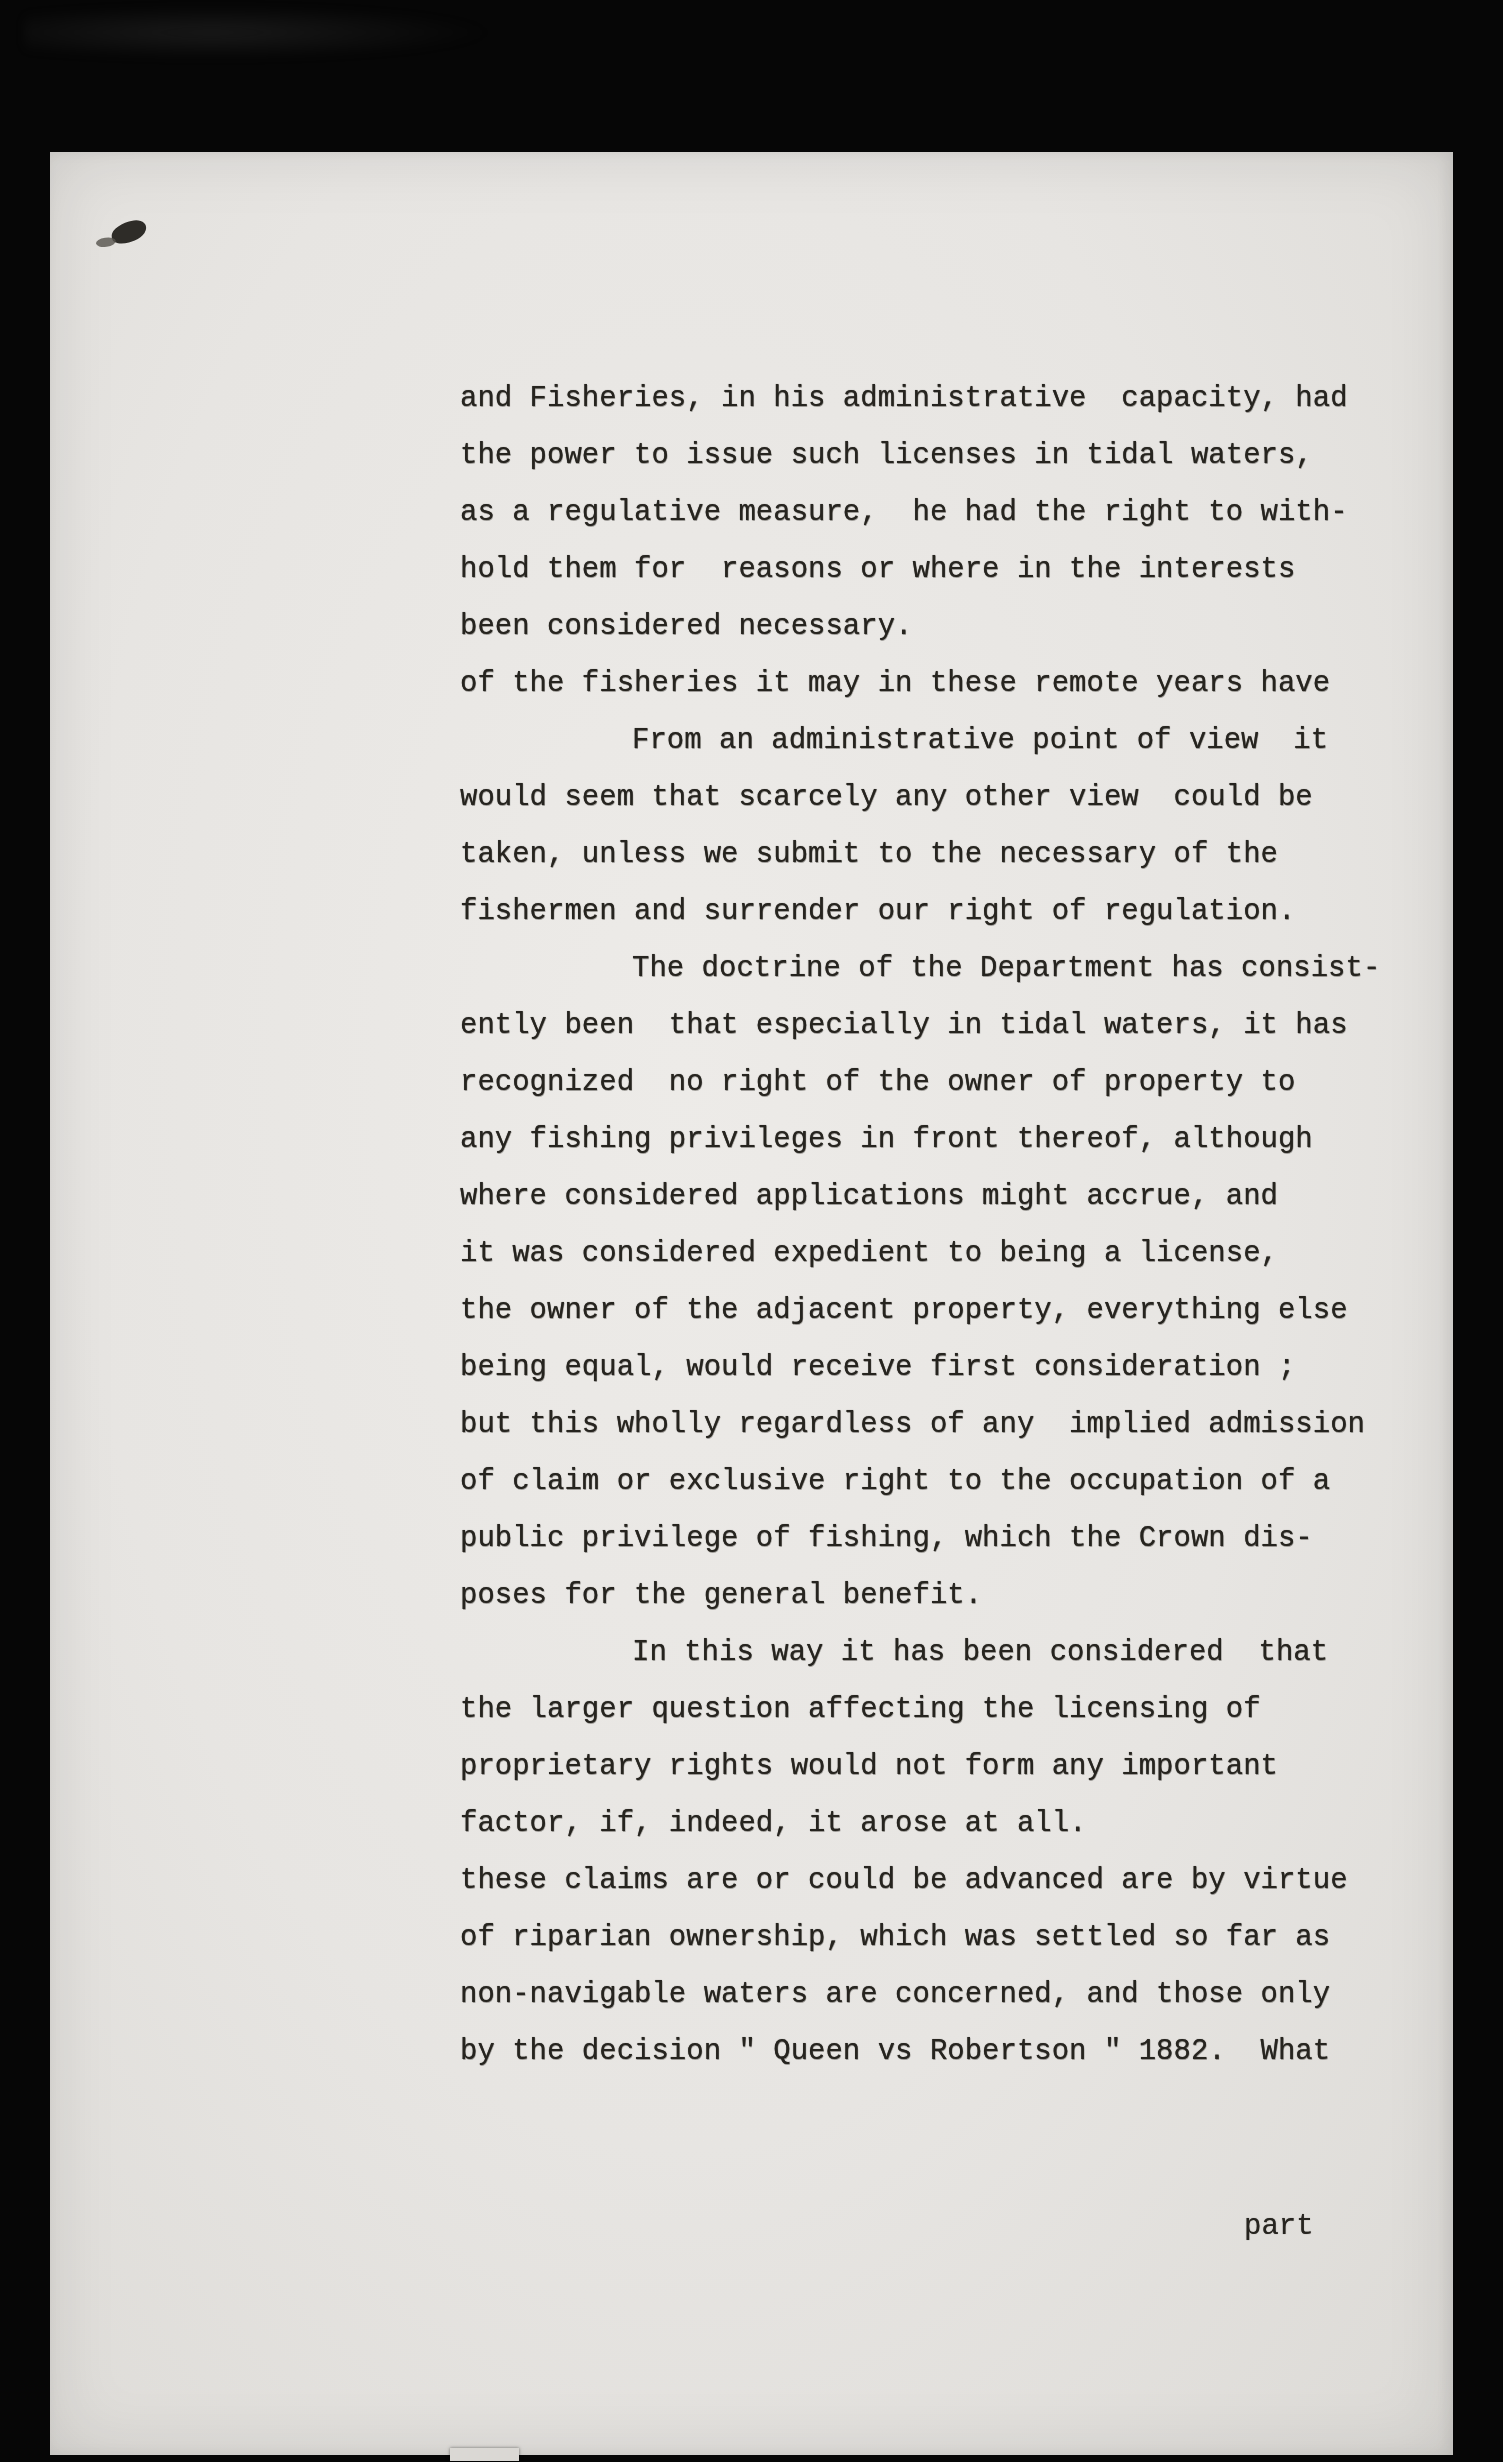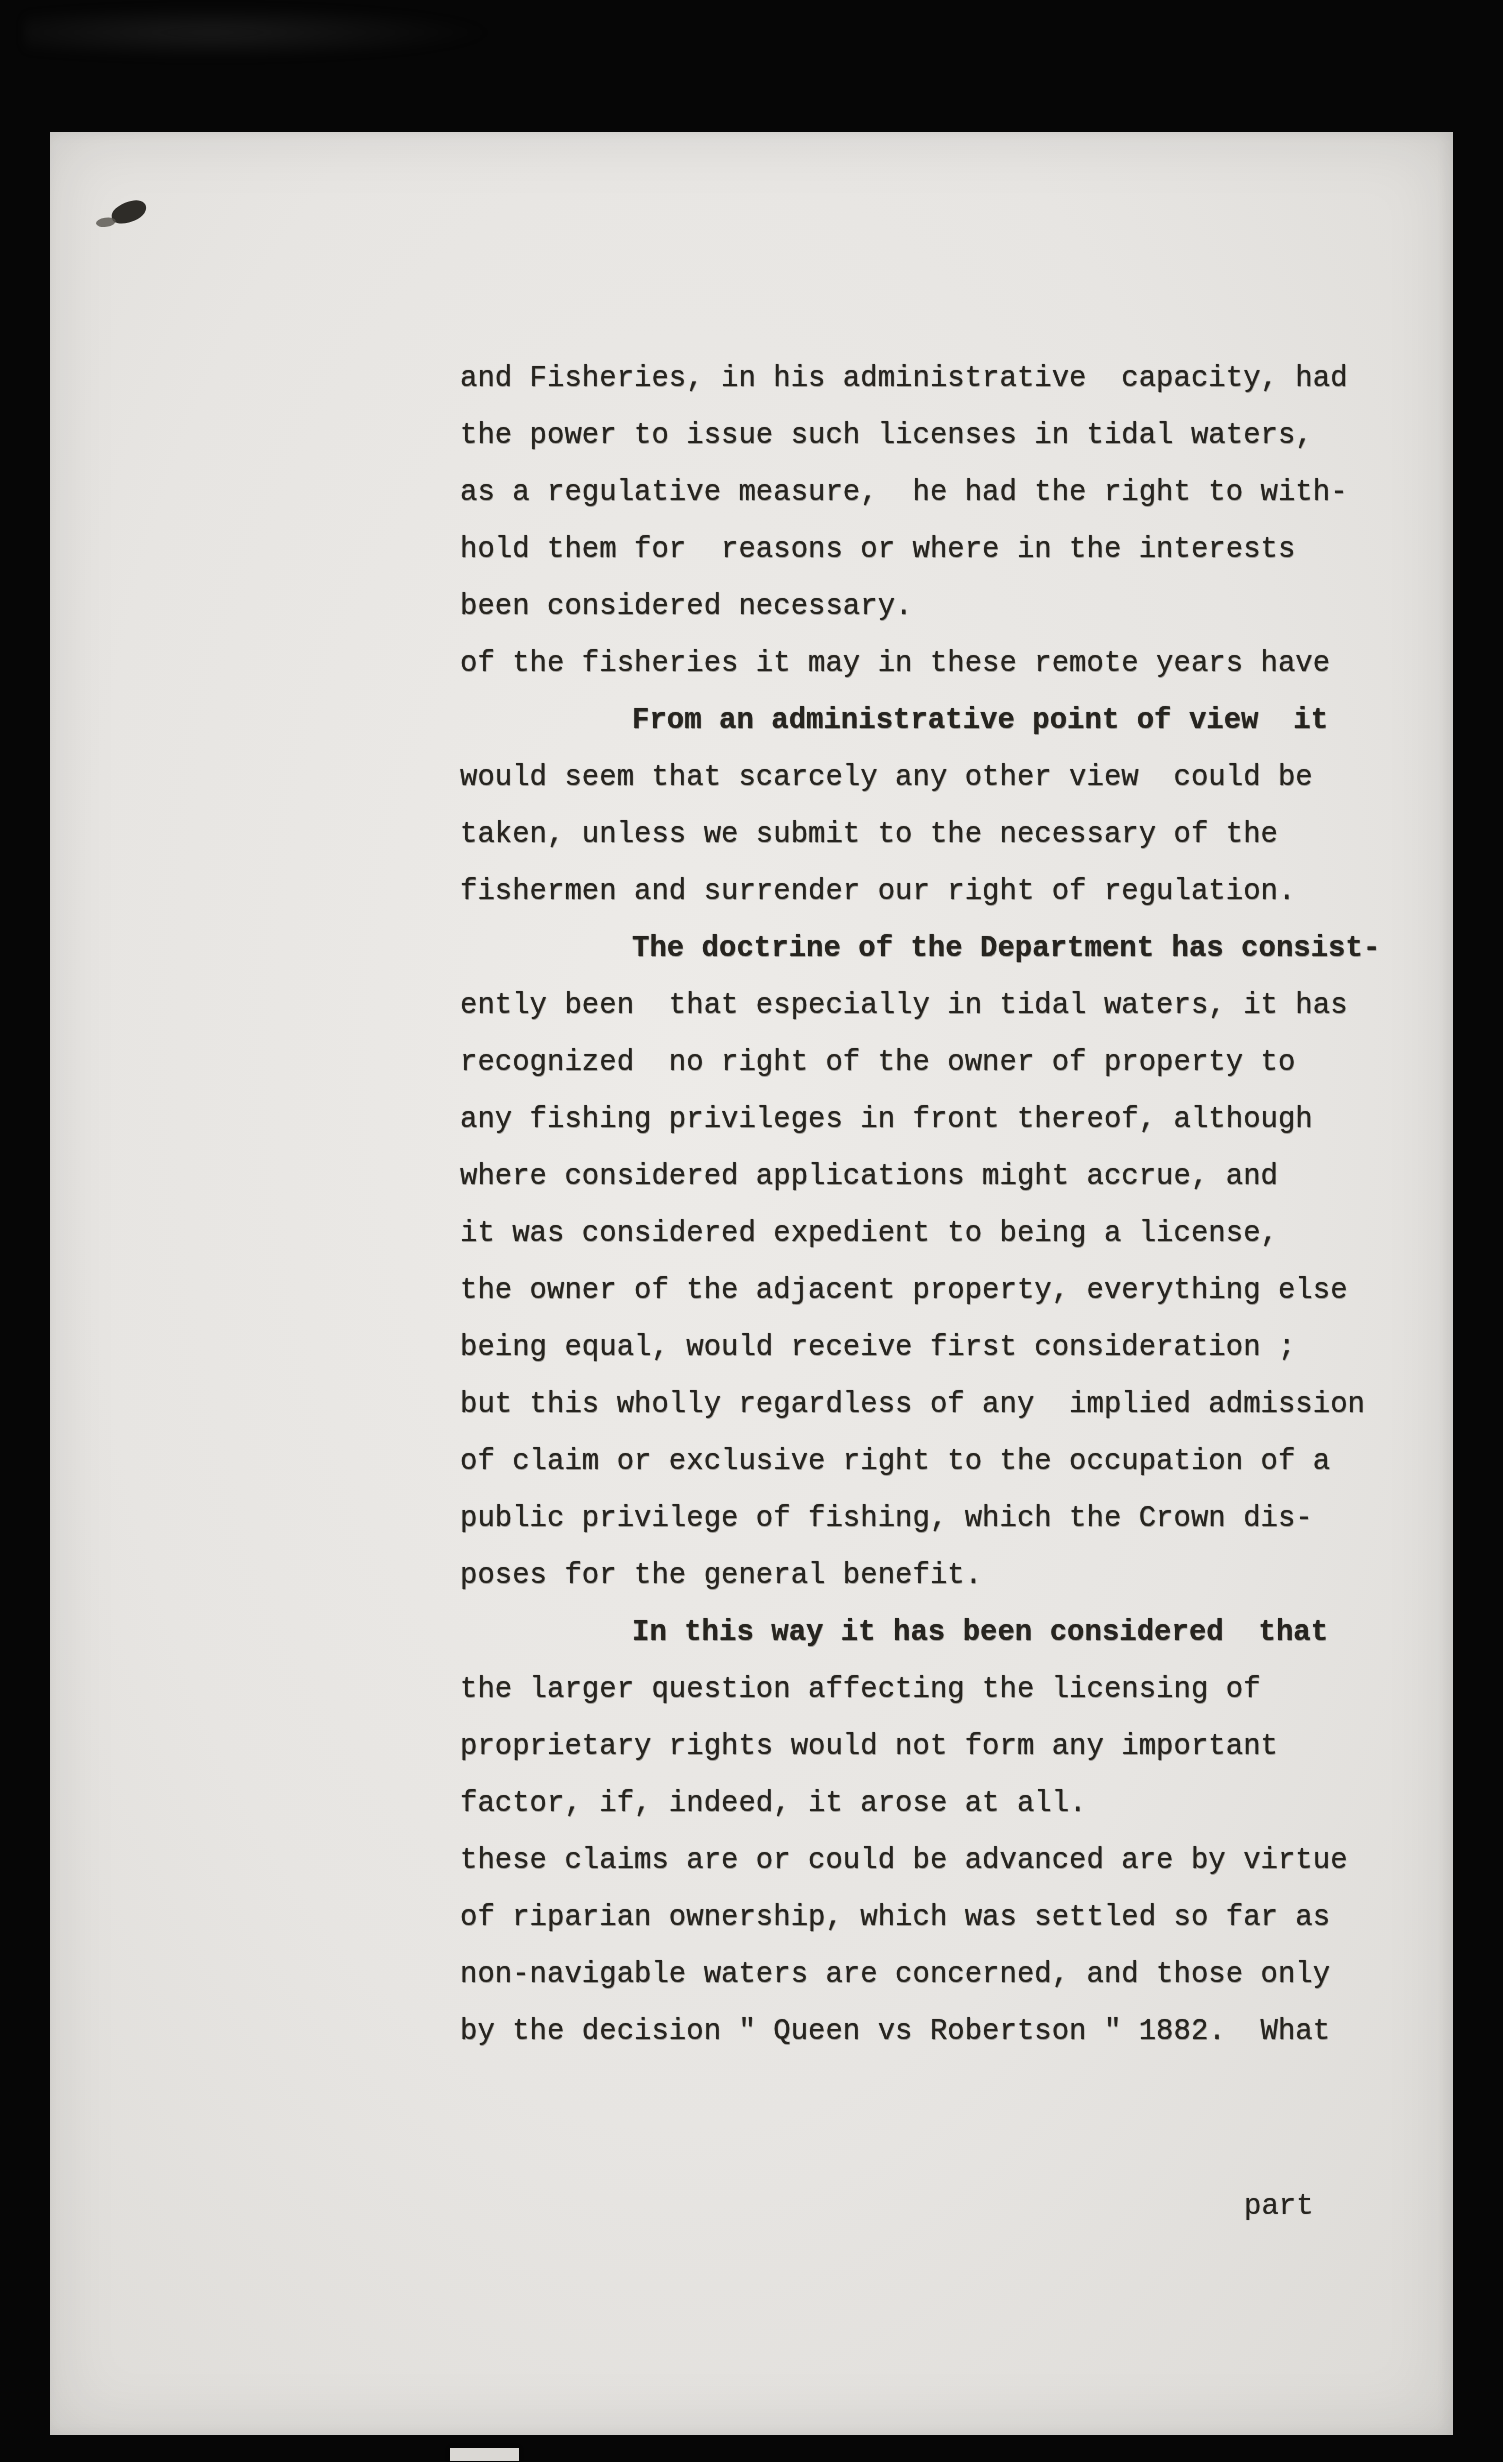--- a/index.html
+++ b/index.html
@@ -12,21 +12,21 @@
   }
   .scan { position:absolute; inset:0; }
 
   .top-smudge {
     position:absolute; left:23.5px; top:4.7px; width:470px; height:55px;
     background:radial-gradient(ellipse at 40% 50%, rgba(90,90,90,0.22), transparent 70%);
     filter:blur(4.7px);
   }
 
   .paper {
-    position:absolute; left:50px; top:132px; width:1403px; height:2303px;
+    position:absolute; left:50px; top:152px; width:1403px; height:2303px;
     background:radial-gradient(ellipse at 45% 40%, #edebe8 0%, #e7e5e2 55%, #dcdad6 100%);
     box-shadow: inset 0 0 70px rgba(0,0,0,0.10), inset -4.7px 0 14px rgba(0,0,0,0.07);
   }
 
   .ink-smudge {
     position:absolute; left:61px; top:70px; width:36px; height:20.4px;
     background:#2e2c28;
     border-radius:62% 38% 55% 45% / 55% 45% 60% 40%;
     transform:rotate(-16deg);
   }
@@ -36,21 +36,21 @@
     transform:rotate(8deg); opacity:0.8;
   }
 
   .text-block {
     position:absolute; left:410px; top:218px; width:987px;
     color:#26241f;
     font-size:29px; line-height:57px;
     text-shadow:0 0 0.8px rgba(38,34,28,0.75), 0.5px 0.5px 0.6px rgba(38,34,28,0.35);
   }
   .line { white-space:pre; }
-  .line.indent { padding-left:172px;font-weight:bold; }
+  .line.indent { padding-left:172px; }
 
   .footer-word {
     position:absolute; left:1194px; top:2046px;
     color:#26241f; font-size:29px; line-height:57px;
     text-shadow:0 0 0.8px rgba(38,34,28,0.75);
     white-space:pre;
   }
 
   .scan-sliver {
     position:absolute; left:450px; top:2448px; width:69px; height:12.5px;

